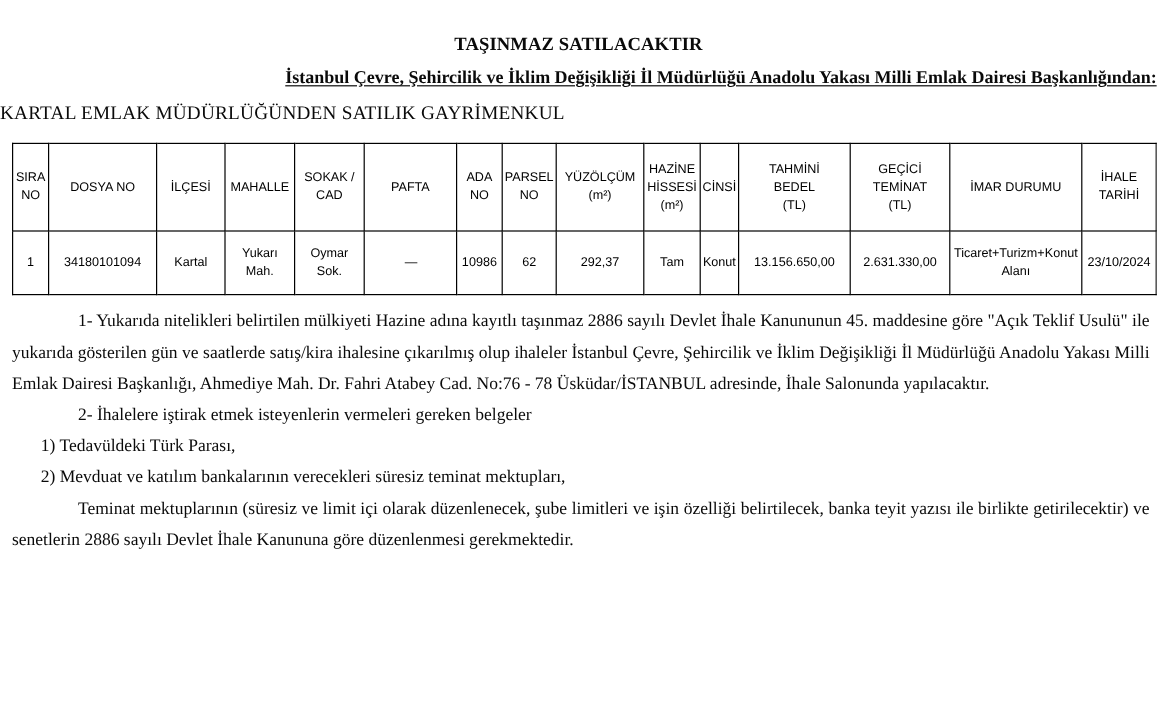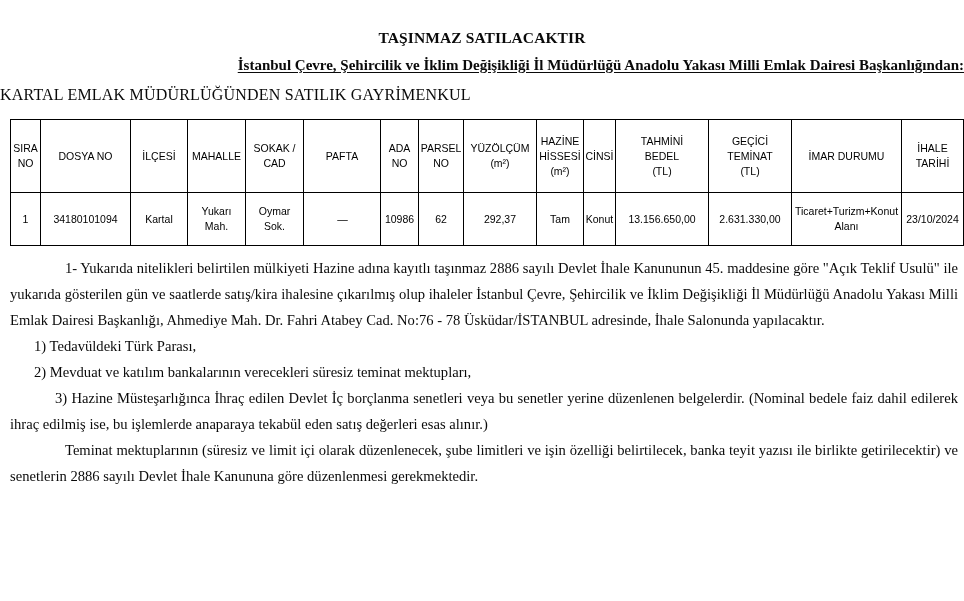--- a/index.html
+++ b/index.html
@@ -292,19 +292,19 @@
           </td>
           <td>23/10/2024</td>
           <td>11:00</td>
         </tr>
       </tbody>
     </table>
   </div>
 
   <div class="body-text">
     <p class="para">1- Yukarıda nitelikleri belirtilen mülkiyeti Hazine adına kayıtlı taşınmaz 2886 sayılı Devlet İhale Kanununun 45. maddesine göre "Açık Teklif Usulü" ile yukarıda gösterilen gün ve saatlerde satış/kira ihalesine çıkarılmış olup ihaleler İstanbul Çevre, Şehircilik ve İklim Değişikliği İl Müdürlüğü Anadolu Yakası Milli Emlak Dairesi Başkanlığı, Ahmediye Mah. Dr. Fahri Atabey Cad. No:76 - 78 Üsküdar/İSTANBUL adresinde, İhale Salonunda yapılacaktır.</p>
+    <p class="para">2- İhalelere iştirak etmek isteyenlerin vermeleri gereken belgeler</p>
     <p class="para sub-n">1) Tedavüldeki Türk Parası,</p>
     <p class="para sub-n">2) Mevduat ve katılım bankalarının verecekleri süresiz teminat mektupları,</p>
-    <p class="para indent-2">3) Hazine Müsteşarlığınca İhraç edilen Devlet İç borçlanma senetleri veya bu senetler yerine düzenlenen belgelerdir. (Nominal bedele faiz dahil edilerek ihraç edilmiş ise, bu işlemlerde anaparaya tekabül eden satış değerleri esas alınır.)</p>
     <p class="para">Teminat mektuplarının (süresiz ve limit içi olarak düzenlenecek, şube limitleri ve işin özelliği belirtilecek, banka teyit yazısı ile birlikte getirilecektir) ve senetlerin 2886 sayılı Devlet İhale Kanununa göre düzenlenmesi gerekmektedir.</p>
   </div>
 
 </div>
 
 </body></html>

